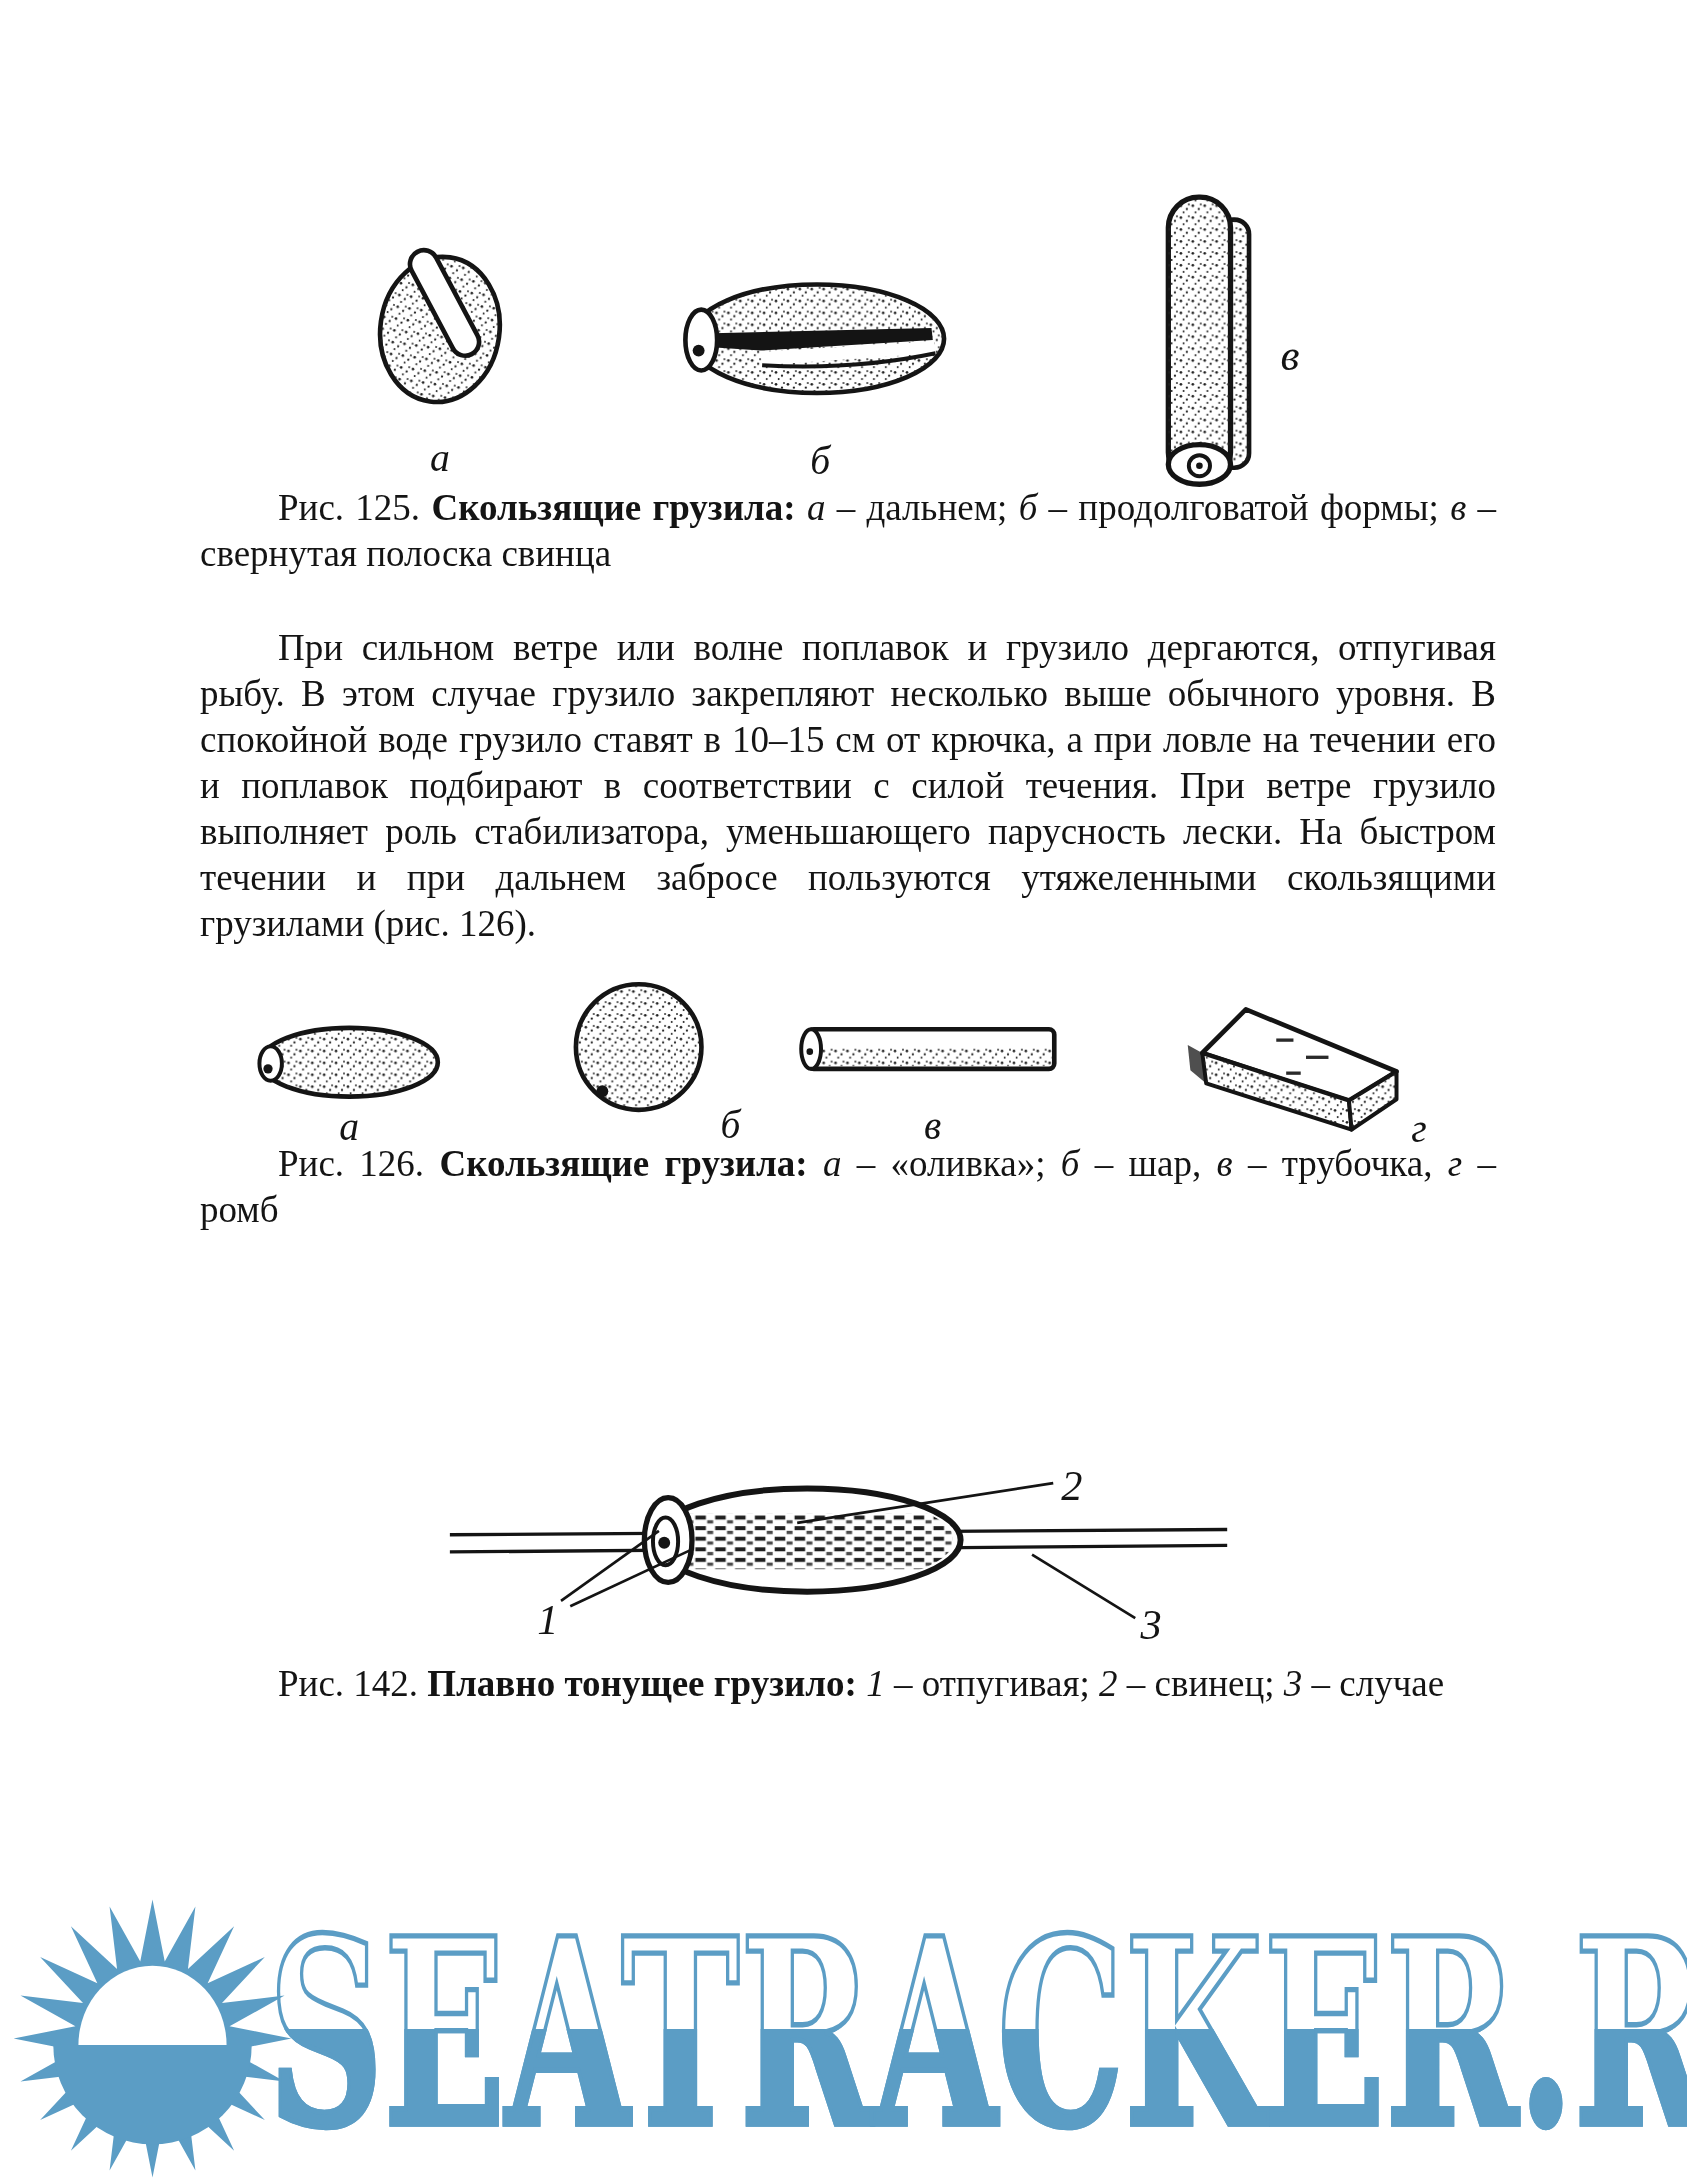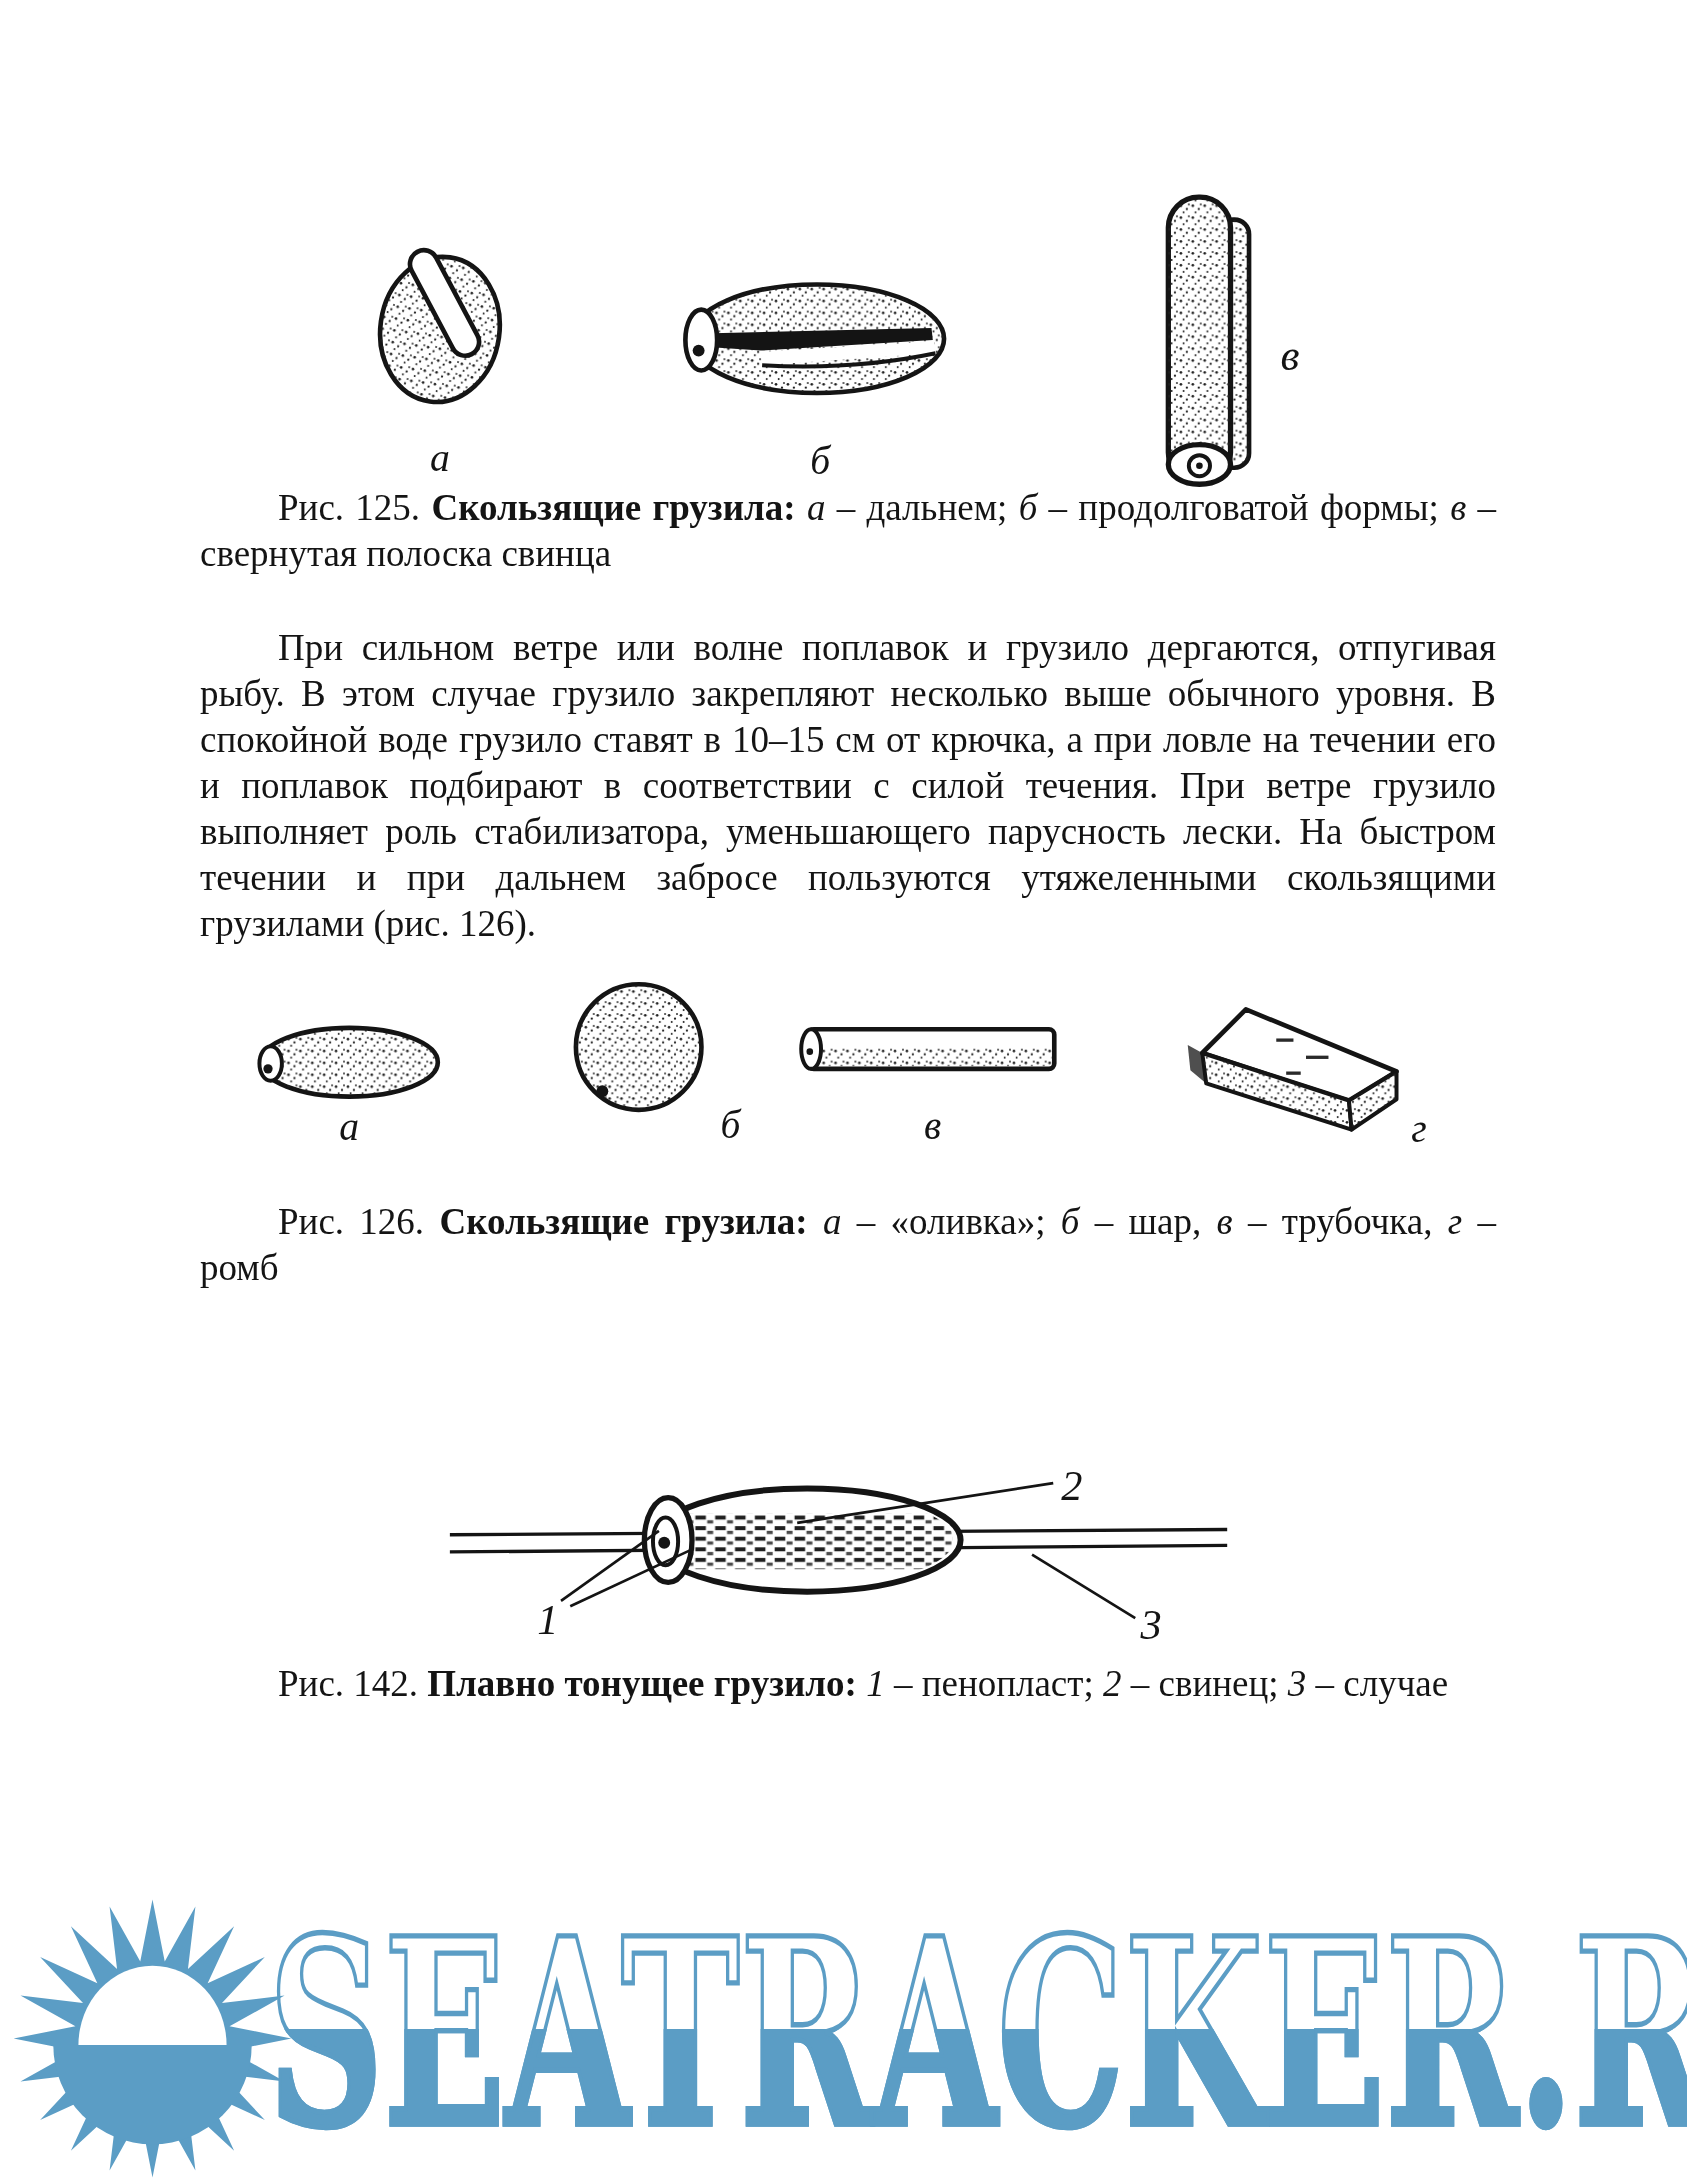--- a/index.html
+++ b/index.html
@@ -127,21 +127,21 @@
       <rect x="1930" y="1570" width="26" height="5" fill="#2a2a2a"></rect>
       <rect x="1975" y="1596" width="34" height="5" fill="#2a2a2a"></rect>
       <rect x="1945" y="1620" width="22" height="5" fill="#2a2a2a"></rect>
     </g>
     <text x="527" y="1724" text-anchor="middle" class="fig-label">а</text>
     <text x="1104" y="1720" text-anchor="middle" class="fig-label">б</text>
     <text x="1410" y="1722" text-anchor="middle" class="fig-label">в</text>
     <text x="2146" y="1726" text-anchor="middle" class="fig-label">г</text>
   </svg>
 
-  <div class="tblock indent" style="top:1199px"><span>Рис. 126. </span><span class="b">Скользящие грузила: </span><span class="i">а</span><span> – «оливка»; </span><span class="i">б</span><span> – шар, </span><span class="i">в</span><span> – трубочка, </span><span class="i">г</span><span> – ромб</span></div>
+  <div class="tblock indent" style="top:1141px"><span>Рис. 126. </span><span class="b">Скользящие грузила: </span><span class="i">а</span><span> – «оливка»; </span><span class="i">б</span><span> – шар, </span><span class="i">в</span><span> – трубочка, </span><span class="i">г</span><span> – ромб</span></div>
 
 
   <svg class="figsvg" style="top:1442px" width="1687" height="212" viewBox="0 2180 2550 320">
     <g>
       <path d="M680 2320 L1855 2312" stroke="currentColor" stroke-width="5" fill="none"></path>
       <path d="M680 2346 L1855 2336" stroke="currentColor" stroke-width="5" fill="none"></path>
     </g>
     <g>
       <ellipse cx="1220" cy="2328" rx="232" ry="78" fill="#fff" stroke="currentColor" stroke-width="9"></ellipse>
       <rect x="1000" y="2288" width="440" height="84" fill="url(#lead)" clip-path="url(#clip127)"></rect>
@@ -153,21 +153,21 @@
       <path d="M1592 2242 L1205 2302"></path>
       <path d="M848 2420 L996 2314"></path>
       <path d="M862 2428 L1042 2344"></path>
       <path d="M1560 2350 L1716 2446"></path>
     </g>
     <text x="1620" y="2268" text-anchor="middle" class="fig-num">2</text>
     <text x="828" y="2470" text-anchor="middle" class="fig-num">1</text>
     <text x="1740" y="2478" text-anchor="middle" class="fig-num">3</text>
   </svg>
 
-  <div class="tblock indent" style="top:1661px"><span>Рис. 142. </span><span class="b">Плавно тонущее грузило: </span><span class="i">1</span><span> – пенопласт; </span><span class="i">2</span><span> – свинец; </span><span class="i">3</span><span> – случае</span></div>
+  <div class="tblock indent" style="top:1661px"><span>Рис. 142. </span><span class="b">Плавно тонущее грузило: </span><span class="i">1</span><span> – отпугивая; </span><span class="i">2</span><span> – свинец; </span><span class="i">3</span><span> – случае</span></div>
 
 
   <svg class="sun" width="291" height="291" viewBox="-220 -220 440 440">
     <polygon points="0.0,-210.0 18.5,-116.5 64.9,-199.7 53.6,-105.1 123.4,-169.9 83.4,-83.4 169.9,-123.4 105.1,-53.6 199.7,-64.9 116.5,-18.5 210.0,0.0 116.5,18.5 199.7,64.9 105.1,53.6 169.9,123.4 83.4,83.4 123.4,169.9 53.6,105.1 64.9,199.7 18.5,116.5 0.0,210.0 -18.5,116.5 -64.9,199.7 -53.6,105.1 -123.4,169.9 -83.4,83.4 -169.9,123.4 -105.1,53.6 -199.7,64.9 -116.5,18.5 -210.0,0.0 -116.5,-18.5 -199.7,-64.9 -105.1,-53.6 -169.9,-123.4 -83.4,-83.4 -123.4,-169.9 -53.6,-105.1 -64.9,-199.7 -18.5,-116.5" fill="var(--wm)"></polygon>
     <path d="M -150 10 A 150 150 0 0 0 150 10 Z" fill="var(--wm)"></path>
     <path d="M -112 10 A 112 120 0 0 1 112 10 Z" fill="#fff"></path>
   </svg>
   <div class="wm-wrap">
     <span class="wm">SEATRACKER.RU</span>
   </div>

